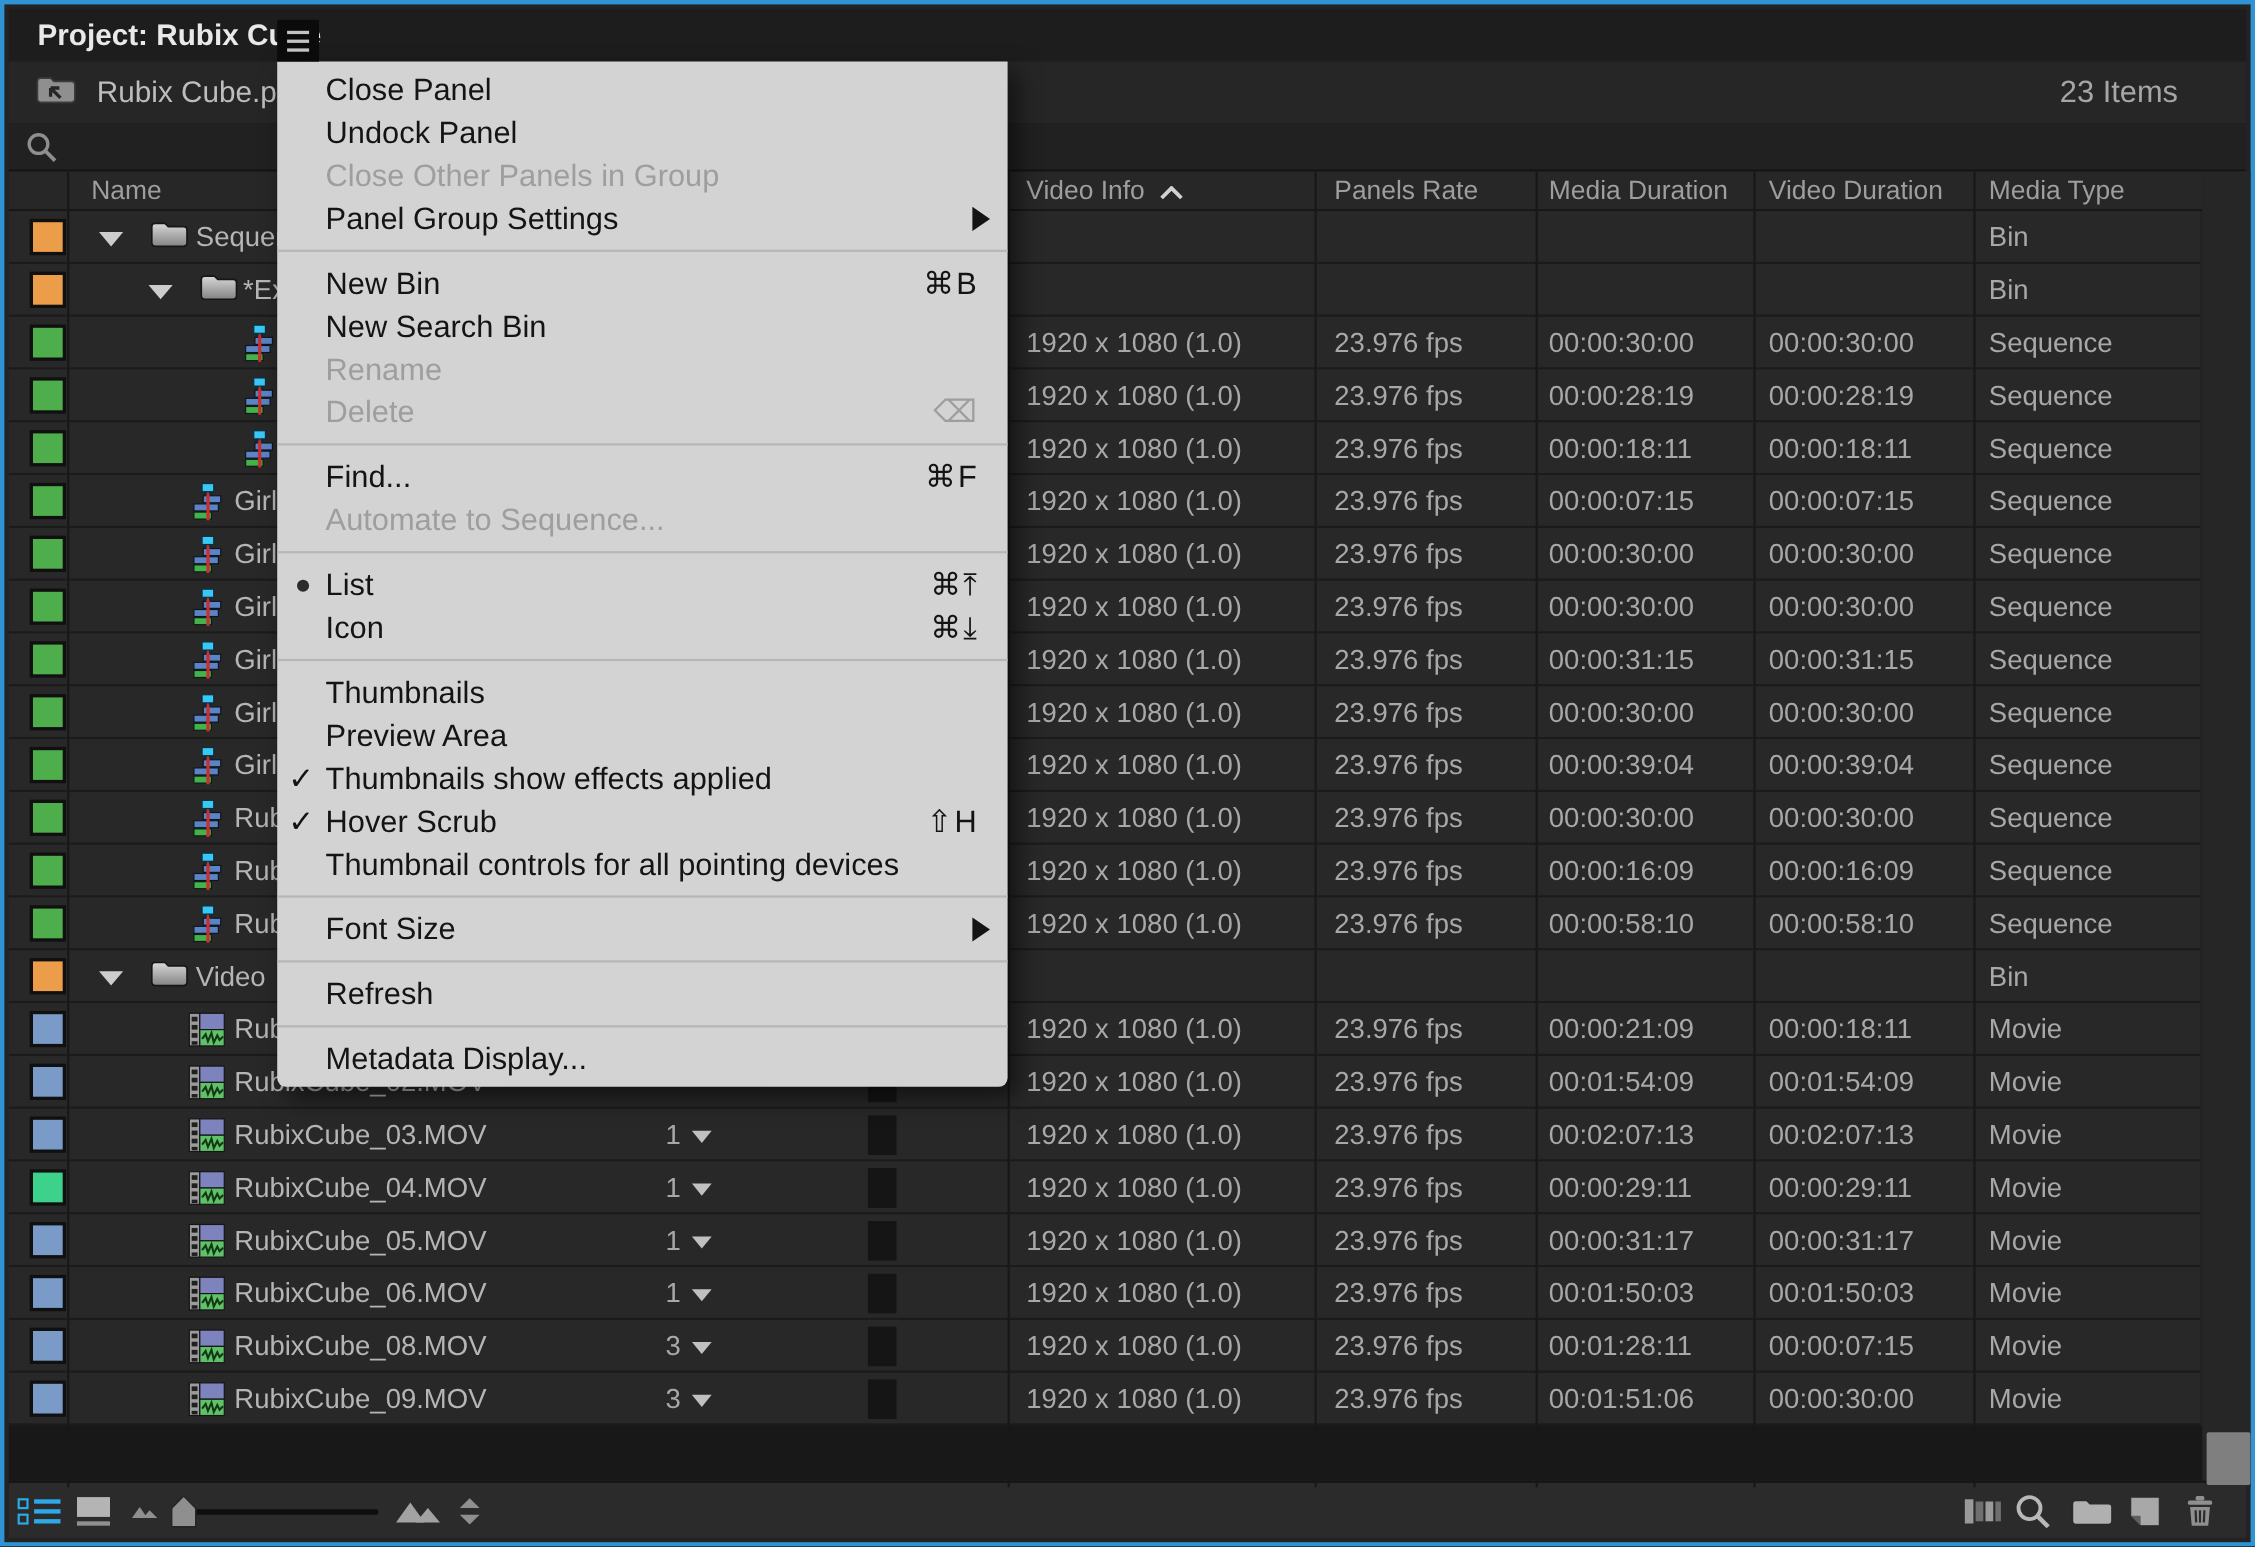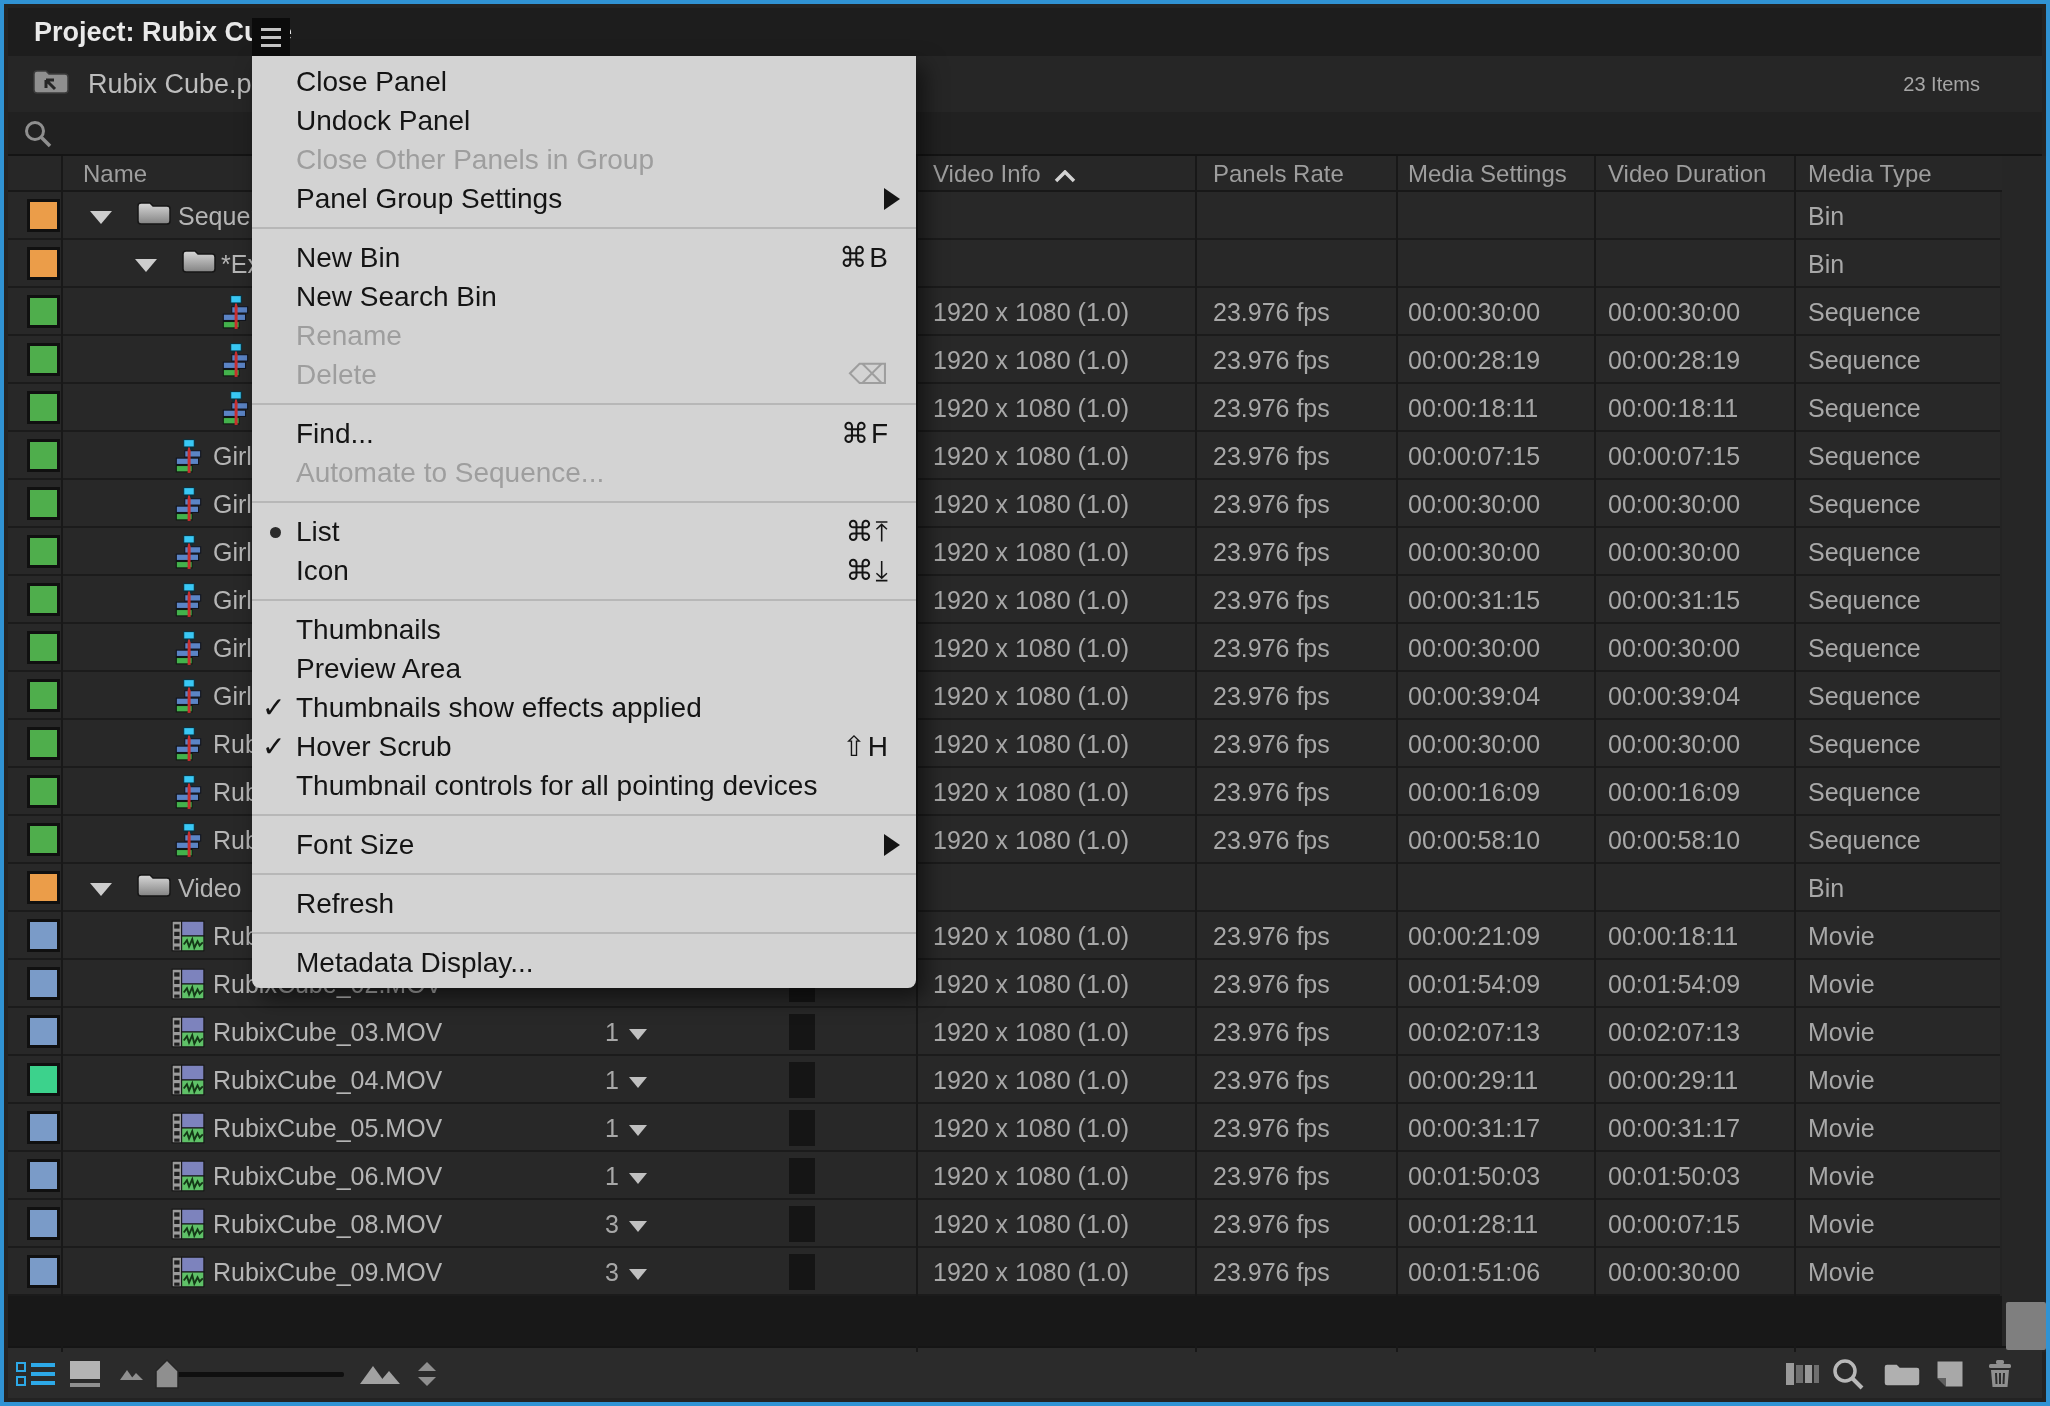--- a/index.html
+++ b/index.html
@@ -13,21 +13,21 @@
   
   .tabbar{position:absolute;left:4px;top:4px;right:4px;height:48px;background:#1d1d1d;}
   .tab-title{position:absolute;left:26px;top:0;height:48px;line-height:48px;
     font-size:27px;font-weight:bold;color:#e9e9e9;}
   .panel-menu-btn{position:absolute;left:248px;top:14px;width:38px;height:38px;background:#0b0b0b;
     display:flex;flex-direction:column;justify-content:center;align-items:center;gap:5px;z-index:60;}
   .panel-menu-btn i{display:block;width:20px;height:3px;background:#c3c3c3;}
   .projrow{position:absolute;left:4px;top:52px;right:4px;height:56px;background:#262626;}
   .proj-icon{position:absolute;left:24px;top:10px;}
   .proj-name{position:absolute;left:80px;top:0;height:56px;line-height:56px;font-size:27px;color:#bdbdbd;}
-  .items-count{position:absolute;right:62px;top:0;height:56px;line-height:56px;font-size:20px;color:#a6a6a6;}
+  .items-count{position:absolute;right:62px;top:0;height:56px;line-height:56px;font-size:28px;color:#a6a6a6;}
   .searchrow{position:absolute;left:4px;top:108px;right:4px;height:44px;background:#212121;border-bottom:2px solid #141414;}
   .search-icon{position:absolute;left:14px;top:6px;}
   .search-hit{position:absolute;left:50px;top:2px;right:20px;height:40px;}
   
   .theader{position:absolute;left:4px;top:152px;right:4px;height:36px;background:#272727;border-bottom:2px solid #181818;}
   .hcell{position:absolute;top:0;height:36px;line-height:36px;font-size:24px;color:#9e9e9e;white-space:nowrap;}
   .sortchev{position:absolute;top:13px;}
   .vline{position:absolute;top:152px;height:1196px;width:2px;background:#181818;z-index:5;}
   .rows{position:absolute;left:4px;top:188px;width:1992px;height:1104px;}
   .row{position:absolute;left:0;width:1992px;height:48px;background:#282828;border-bottom:2px solid #1b1b1b;}
@@ -108,21 +108,21 @@
 
   <div class="theader">
     <div class="hcell" style="left:75px">Name</div>
     <div class="hcell" style="left:925px">Video Info</div>
     <span class="sortchev" style="left:1046px">
       <svg width="22" height="13" viewBox="0 0 22 13">
           <polyline points="2,11 11,2 20,11" fill="none" stroke="#d2d2d2" stroke-width="3.5"></polyline>
         </svg>
     </span>
     <div class="hcell" style="left:1205px">Panels Rate</div>
-    <div class="hcell" style="left:1400px">Media Settings</div>
+    <div class="hcell" style="left:1400px">Media Duration</div>
     <div class="hcell" style="left:1600px">Video Duration</div>
     <div class="hcell" style="left:1800px">Media Type</div>
   </div>
 
   <div class="vline" style="left:57px"></div>
   <div class="vline" style="left:912px"></div>
   <div class="vline" style="left:1191px"></div>
   <div class="vline" style="left:1392px"></div>
   <div class="vline" style="left:1590px"></div>
   <div class="vline" style="left:1790px"></div>

